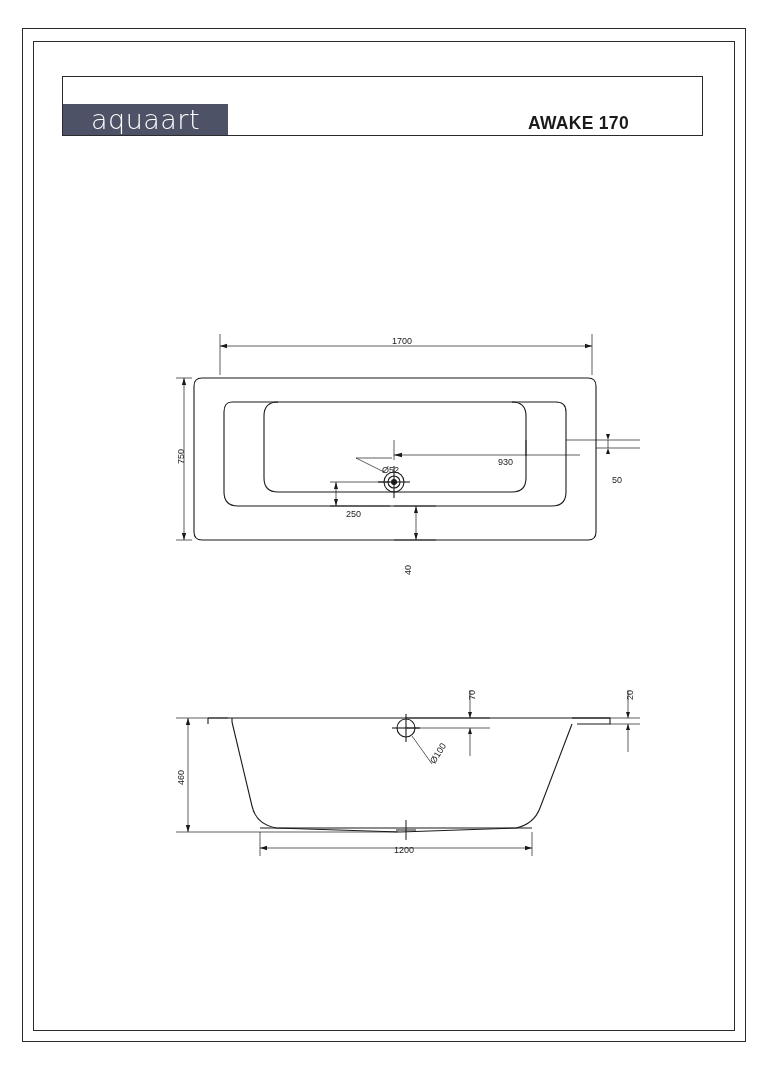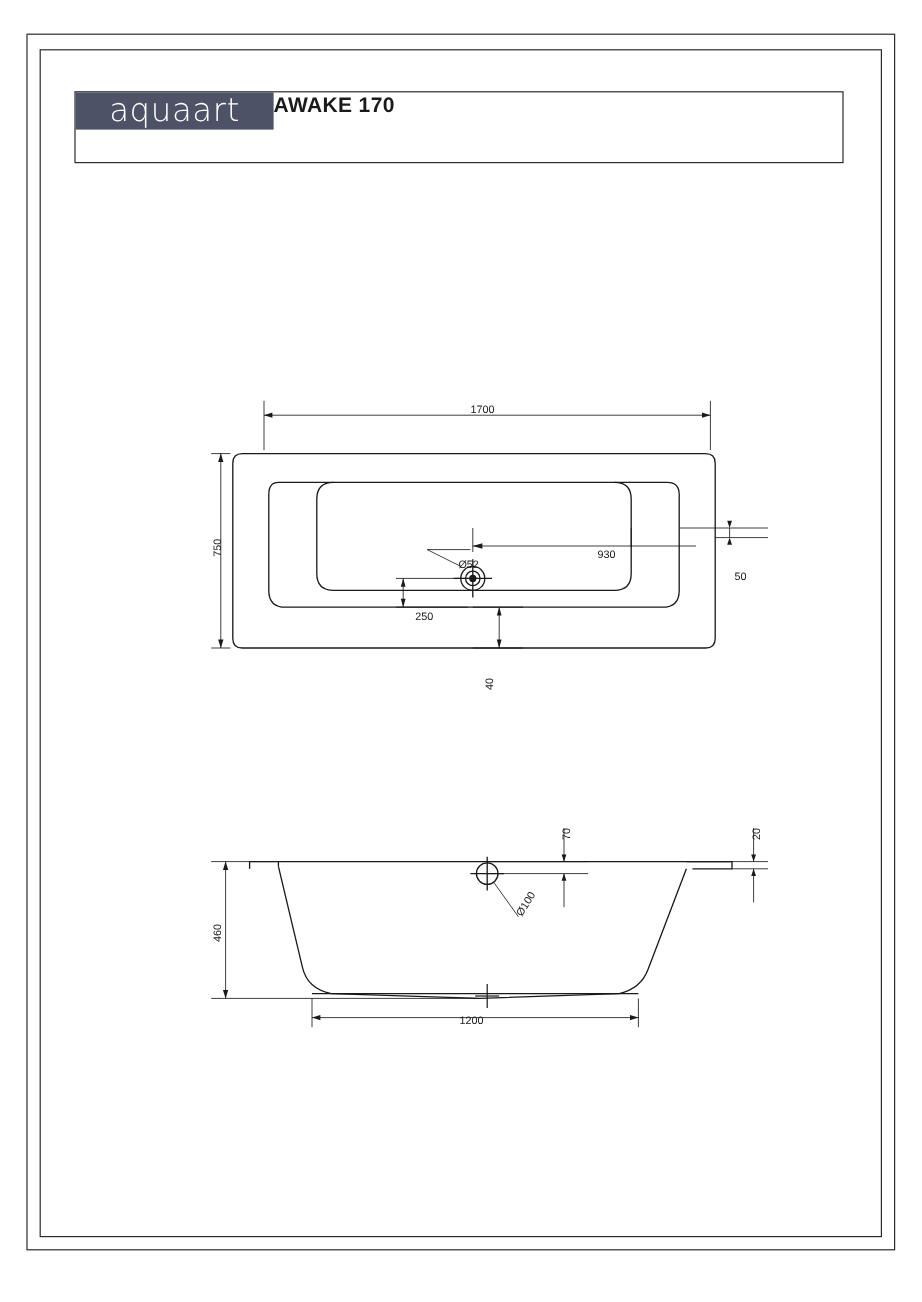--- a/index.html
+++ b/index.html
@@ -43,21 +43,21 @@
   
   .title-block {
     position: absolute;
     left: 62px;
     top: 76px;
     width: 641px;
     height: 60px;
     border: 1px solid #2b2b2b;
     box-sizing: border-box;
     display: flex;
-    align-items: flex-start;
+    align-items: flex-end;
   }
   .logo-cell {
     width: 165px;
     background: #4d5266;
     display: flex;
     align-items: center;
     justify-content: center;
     box-sizing: border-box;
   }
   .logo-text {
@@ -65,20 +65,21 @@
     font-size: 27px;
     letter-spacing: 0.5px;
     font-family: "DejaVu Sans", sans-serif;
     font-weight: 300;
   }
   .title-text-cell {
     flex: 1;
     display: flex;
     flex-direction: column;
     justify-content: center;
+    padding-left: 300px;
     box-sizing: border-box;
   }
   .model-name {
     font-size: 17.5px;
     font-weight: bold;
     letter-spacing: 0.3px;
     line-height: 1.25;
   }
   .model-dims {
     font-size: 15.5px;
@@ -262,15 +263,15 @@
       <line x1="120" y1="188" x2="392" y2="188"></line>
       <path d="M120 188 l7 -2.2 v4.4 z" fill="#1a1a1a" stroke="none"></path>
       <path d="M392 188 l-7 -2.2 v4.4 z" fill="#1a1a1a" stroke="none"></path>
     </g>
   </svg>
 
   <span class="dim-text rot" style="left:176px; top:785px;">460</span>
   <span class="dim-text rot" style="left:467px; top:700px;">70</span>
   <span class="dim-text rot" style="left:625px; top:700px;">20</span>
   <span class="dim-text rot45" style="left:428px; top:760px;">Ø100</span>
-  <span class="dim-text" style="left:383px; top:845px;">1200</span>
+  <span class="dim-text" style="left:394px; top:845px;">1200</span>
 
 </div>
 
 </body></html>

